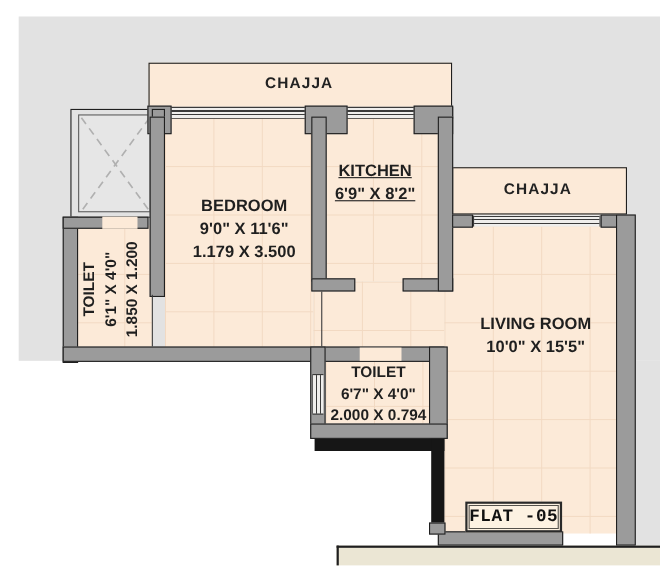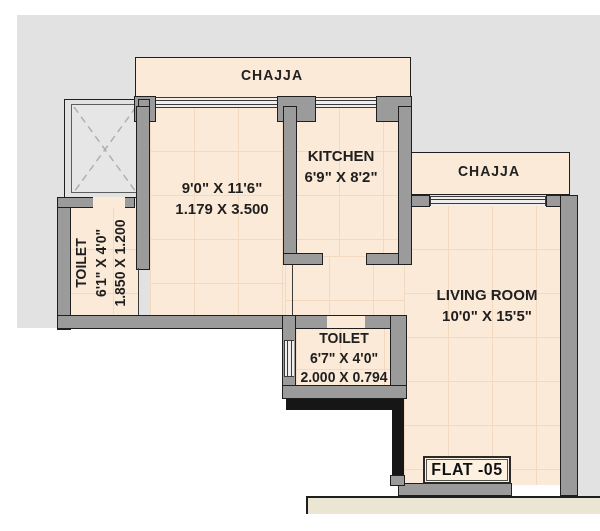--- a/index.html
+++ b/index.html
@@ -95,33 +95,34 @@
 
   <div class="abs wall" style="left:398px;top:483px;width:114px;height:13px;"></div>
   <div class="abs grayblock" style="left:390px;top:475px;width:15px;height:11px;"></div>
 
   <div class="abs blackwall" style="left:286px;top:399px;width:118px;height:11px;"></div>
   <div class="abs blackwall" style="left:392px;top:399px;width:12px;height:76px;"></div>
 
   <div class="abs doorline" style="left:292px;top:265px;width:1px;height:50px;"></div>
   <div class="abs doorline" style="left:138px;top:268px;width:1px;height:47px;"></div>
 
-  <div class="abs flatbox" style="left:423px;top:456px;width:88px;height:28px;">
+  <div class="abs flatbox" style="left:423px;top:456px;width:88px;height:28px;font-family:Liberation Mono, monospace;">
     <span>FLAT -05</span>
   </div>
 
   <div class="chajjalabel" style="left:272px;top:67px;">CHAJJA</div>
   <div class="chajjalabel" style="left:489px;top:163px;">CHAJJA</div>
 
   <div class="rlabel" style="left:222px;top:177px;">
+    <div>BEDROOM</div>
     <div>9'0" X 11'6"</div>
     <div>1.179 X 3.500</div>
   </div>
 
-  <div class="rlabel" style="left:341px;top:145px;">
+  <div class="rlabel" style="left:341px;top:145px;text-decoration:underline;">
     <div>KITCHEN</div>
     <div>6'9" X 8'2"</div>
   </div>
 
   <div class="rlabel" style="left:487px;top:284px;">
     <div>LIVING ROOM</div>
     <div>10'0" X 15'5"</div>
   </div>
 
   <div class="rlabel small" style="left:344px;top:329px;">

